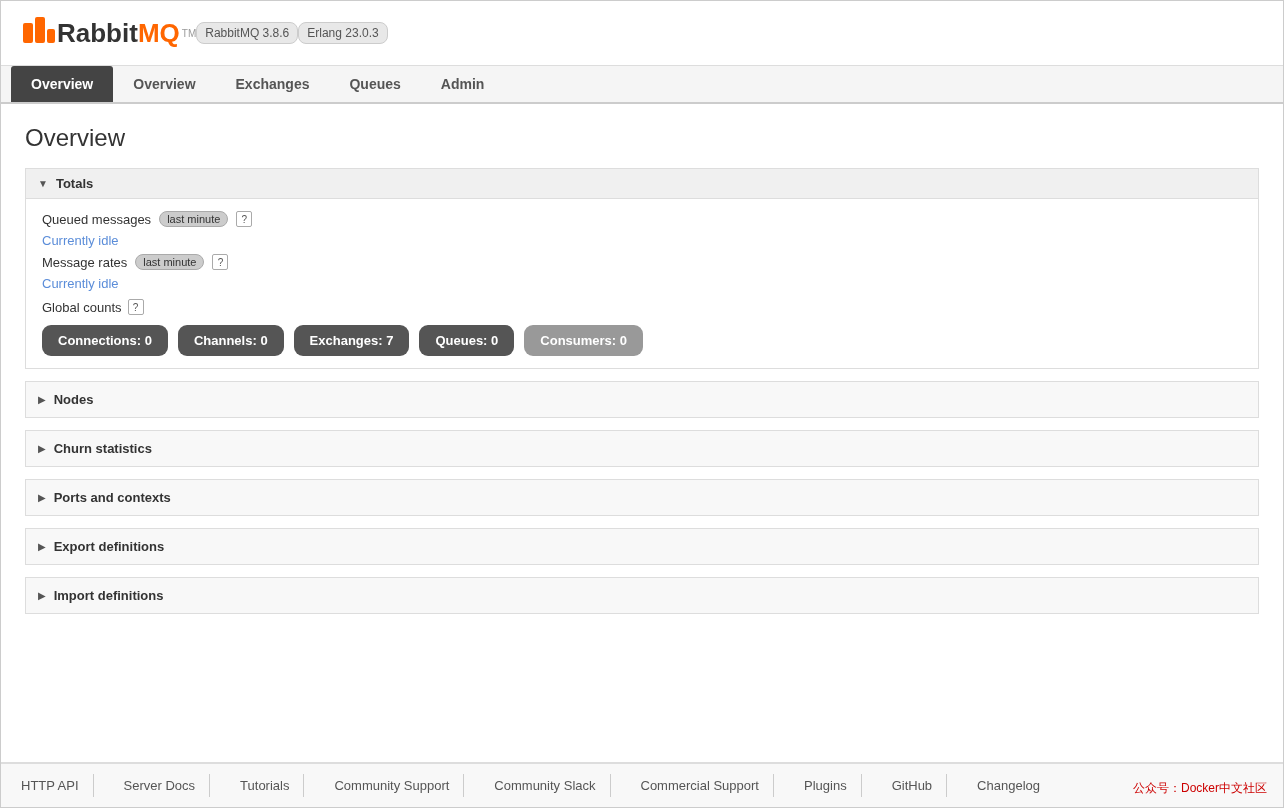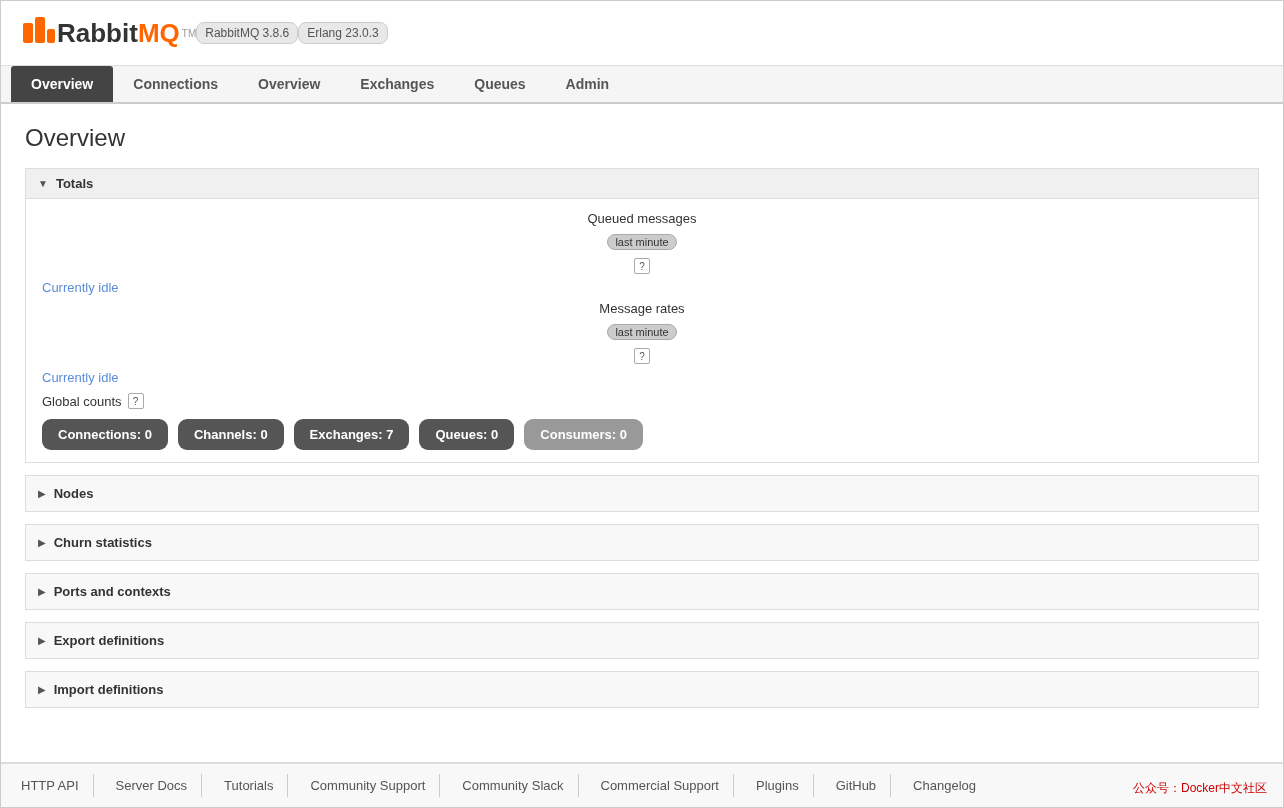--- a/index.html
+++ b/index.html
@@ -100,21 +100,20 @@
       padding: 12px 16px;
       border: 1px solid #ddd;
       border-top: none;
     }
 
     .stat-row {
       display: flex;
       align-items: center;
       gap: 8px;
       margin-bottom: 6px;
-      flex-direction: column;
     }
     .stat-label {
       color: #333;
       font-size: 13px;
     }
     .stat-badge {
       background: #ccc;
       border: 1px solid #aaa;
       border-radius: 8px;
       padding: 1px 7px;
@@ -193,21 +192,21 @@
       font-size: 13px;
     }
 
     
     .footer {
       background: #f8f8f8;
       border-top: 2px solid #ddd;
       padding: 10px 20px;
       display: flex;
       align-items: center;
-      gap: 8px;
+      gap: 16px;
       flex-wrap: wrap;
     }
     .footer-link {
       color: #555;
       text-decoration: none;
       font-size: 13px;
       padding: 4px 14px;
       border-right: 1px solid #ccc;
       cursor: pointer;
     }
@@ -243,21 +242,20 @@
     <span style="font-size:26px;font-weight:bold;color:#333;">Rabbit</span>
     <span style="font-size:26px;font-weight:bold;color:#f60;">MQ</span>
     <span style="font-size:10px;color:#999;vertical-align:super;margin-left:2px;">TM</span>
   </div>
   <span class="version-badge">RabbitMQ 3.8.6</span>
   <span class="version-badge">Erlang 23.0.3</span>
 </div>
 
 <div class="nav-tabs">
   <a class="nav-tab active">Overview</a>
-  <a class="nav-tab">Connections</a>
   <a class="nav-tab">Overview</a>
   <a class="nav-tab">Exchanges</a>
   <a class="nav-tab">Queues</a>
   <a class="nav-tab">Admin</a>
 </div>
 
 <div class="main">
   <h1 class="page-title">Overview</h1>
 
   <div class="section-header">

